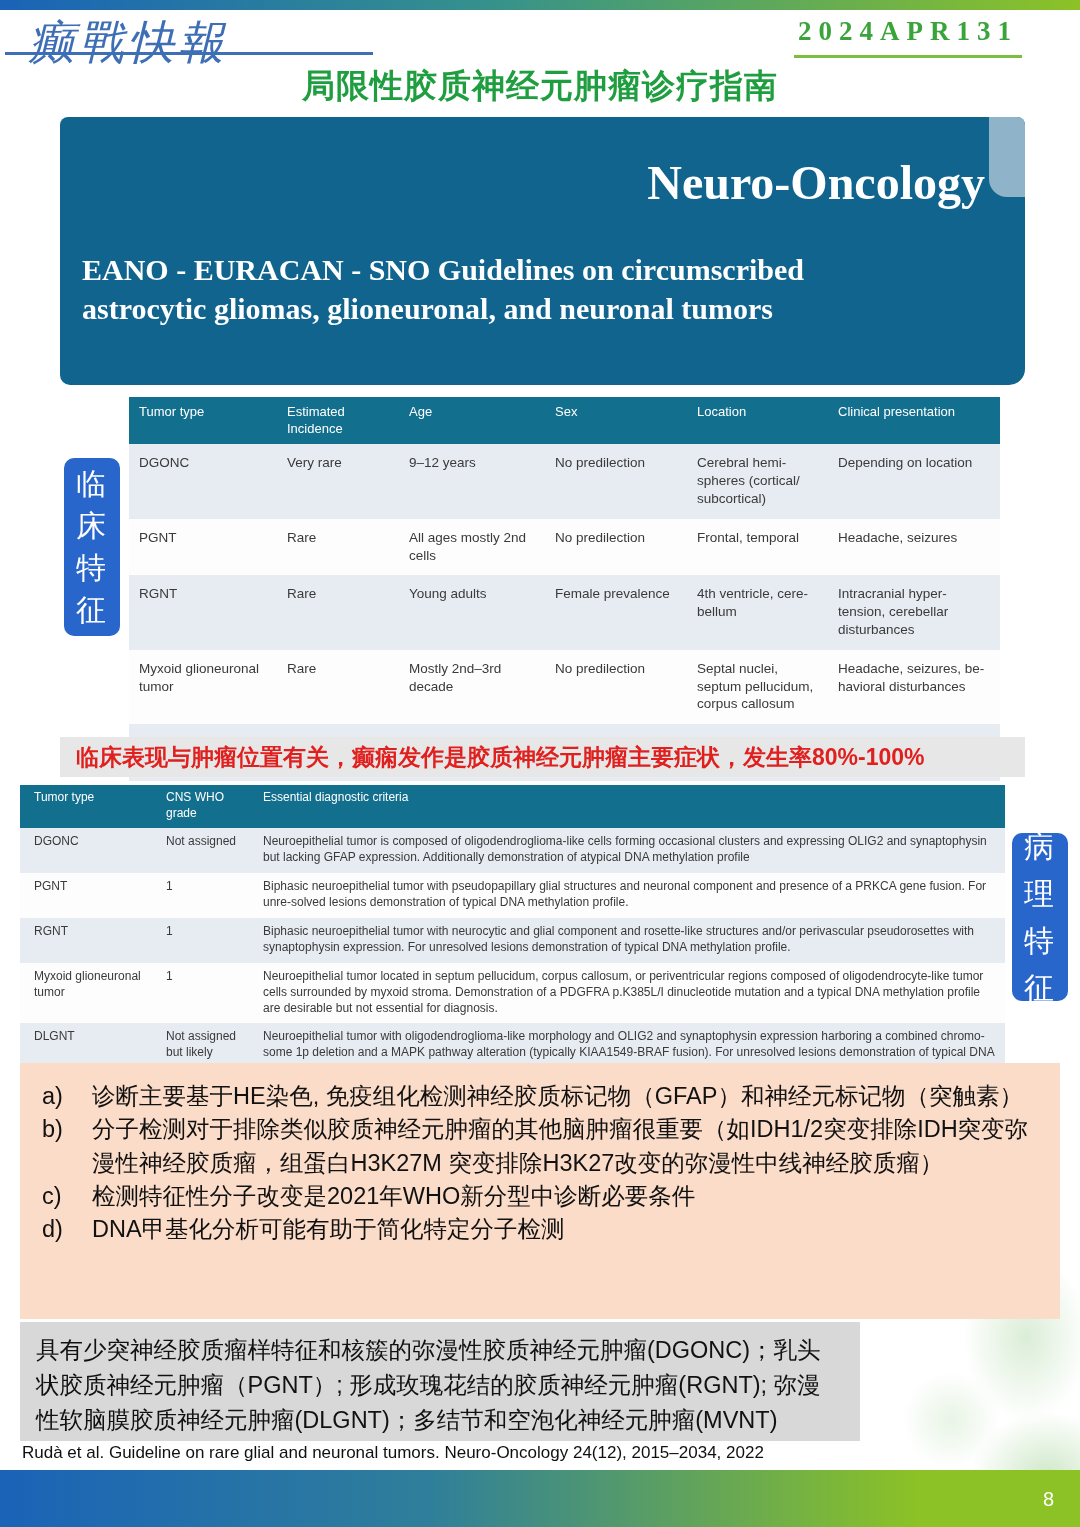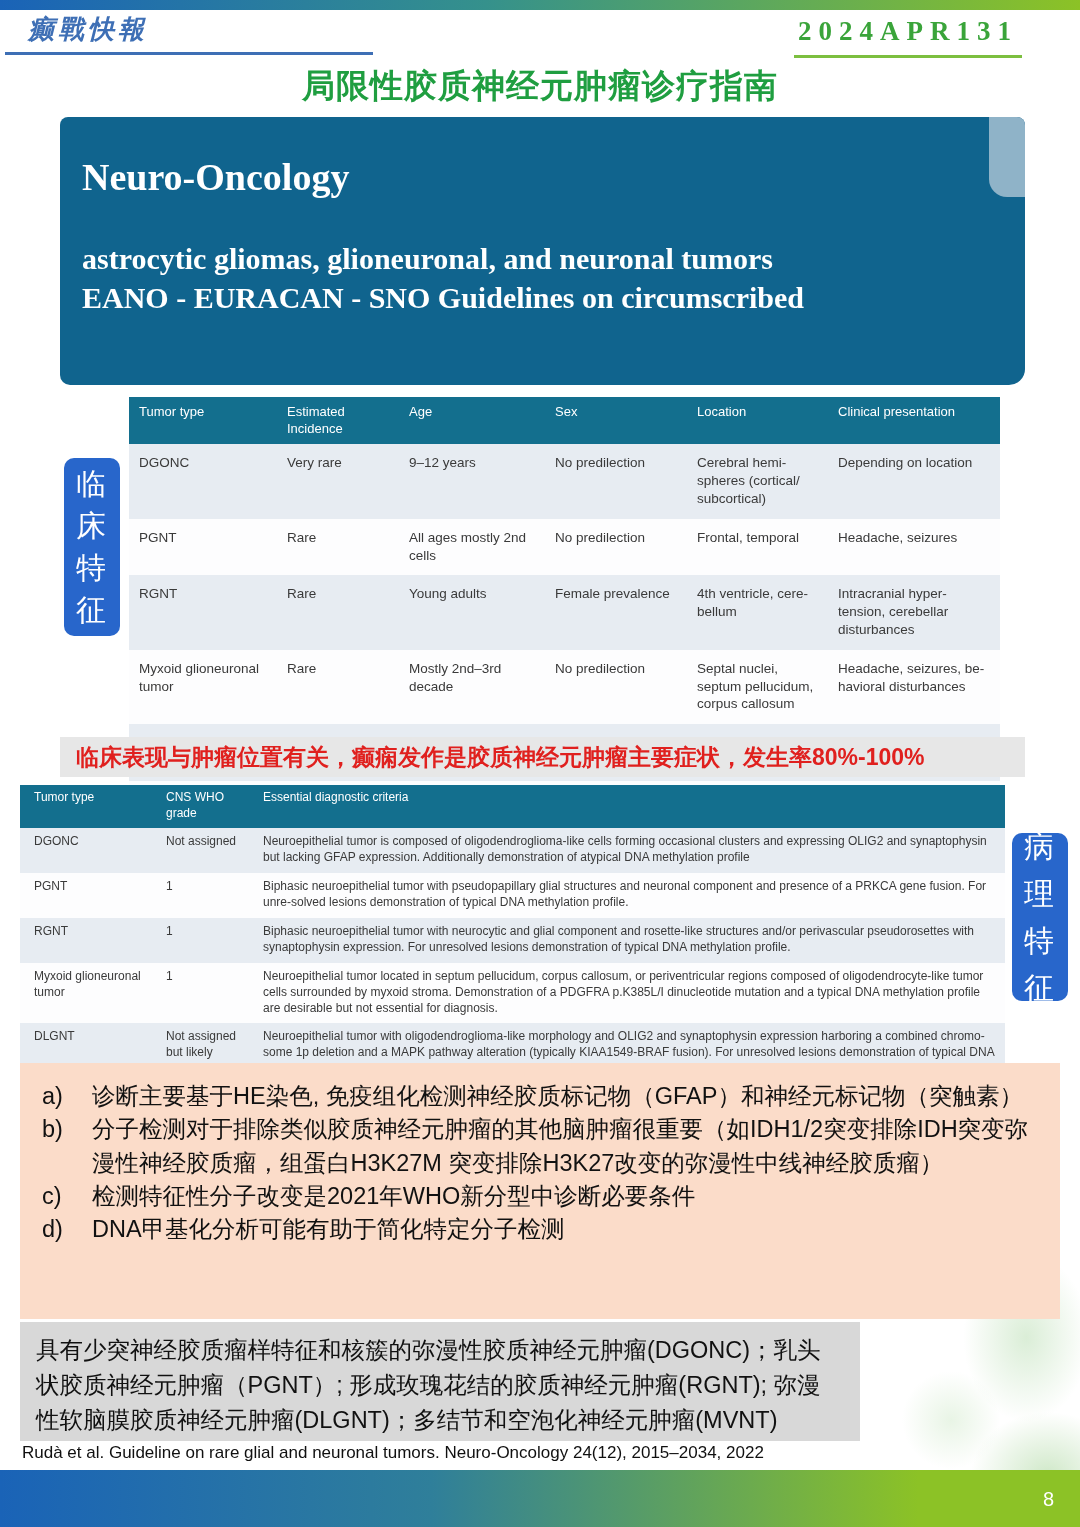--- a/index.html
+++ b/index.html
@@ -11,36 +11,36 @@
     background:
       radial-gradient(90px 120px at 75% 30%, rgba(150,205,140,0.35), rgba(150,205,140,0) 70%),
       radial-gradient(110px 90px at 85% 80%, rgba(120,190,100,0.35), rgba(120,190,100,0) 70%),
       radial-gradient(70px 70px at 40% 60%, rgba(180,220,170,0.3), rgba(180,220,170,0) 70%);
   }
   .layer { position:absolute; z-index:1; }
 
   .top-bar { left:0; top:0; width:1080px; height:10px;
     background:linear-gradient(90deg, var(--footer_blue,#1A63B7) 0%, #35918c 45%, var(--footer_green,#8CC226) 100%); }
 
-  .logo { left:28px; top:12px; font-family:"DejaVu Serif", serif; font-style:italic; font-weight:bold;
-    font-size:26px; color:var(--logo_blue,#3E6FB5); letter-spacing:4px; }
+  .logo { left:28px; top:12px; font-family:"DejaVu Serif", serif; font-style:italic; font-weight:normal;
+    font-size:46px; color:var(--logo_blue,#3E6FB5); letter-spacing:4px; }
   .logo-underline { left:5px; top:52px; width:368px; height:3px; background:var(--logo_blue,#3E6FB5); }
 
   .issue { right:62px; top:16px; font-family:"Liberation Serif", serif; font-weight:bold;
     font-size:27px; color:var(--issue_green,#3AA43A); letter-spacing:7px; }
   .issue-underline { right:58px; top:55px; width:228px; height:3px; background:#7CBF3F; }
 
   .page-title { left:0; top:64px; width:1080px; text-align:center; font-family:"Liberation Serif", serif;
     font-weight:bold; font-size:33px; color:var(--title_green,#1F9E40); letter-spacing:1px; }
 
   .journal-card { left:60px; top:117px; width:965px; height:268px; background:var(--journal_blue,#10648E);
     border-radius:8px 8px 16px 10px; color:#fff; padding:0 40px 0 22px; }
   .journal-tab { position:absolute; right:0; top:0; width:36px; height:80px; background:var(--tab_blue,#8FB3C8);
     border-radius:0 8px 0 18px; }
-  .journal-name { margin-top:38px; font-family:"Liberation Serif", serif; font-weight:bold; font-size:38px; }
+  .journal-name { margin-top:38px; font-family:"Liberation Serif", serif; font-weight:bold; font-size:48px;text-align:right; }
   .journal-citation { margin-top:14px; font-size:15px; letter-spacing:0.2px; color:#f2f6f8; }
   .article-title { margin-top:40px; font-family:"Liberation Serif", serif; font-weight:bold;
     font-size:30px; line-height:39px; }
 
   .side-label { width:56px; background:var(--label_blue,#2866CB); color:#fff; border-radius:10px;
     font-size:30px; word-break:break-all; display:flex; align-items:center; justify-content:center; }
   .side-label .vtxt { width:32px; line-height:42px; }
   .label-clinical { left:64px; top:458px; height:178px; }
   .label-pathology { left:1012px; top:833px; height:168px; }
   .label-pathology .vtxt { line-height:47px; }
@@ -97,22 +97,22 @@
 
   <div class="layer issue">2024APR131</div>
   <div class="layer issue-underline"></div>
 
   <div class="layer page-title">局限性胶质神经元肿瘤诊疗指南</div>
 
   <div class="layer journal-card">
     <div class="journal-tab"></div>
     <div class="journal-name">Neuro-Oncology</div>
     <div class="article-title">
+      <div>EANO - EURACAN - SNO Guidelines on circumscribed</div>
       <div>astrocytic gliomas, glioneuronal, and neuronal tumors</div>
-      <div>EANO - EURACAN - SNO Guidelines on circumscribed</div>
     </div>
   </div>
 
   <div class="layer side-label label-clinical">
     <div class="vtxt">临床特征</div>
   </div>
 
   <div class="layer clinical-table">
     <table>
       <colgroup>

